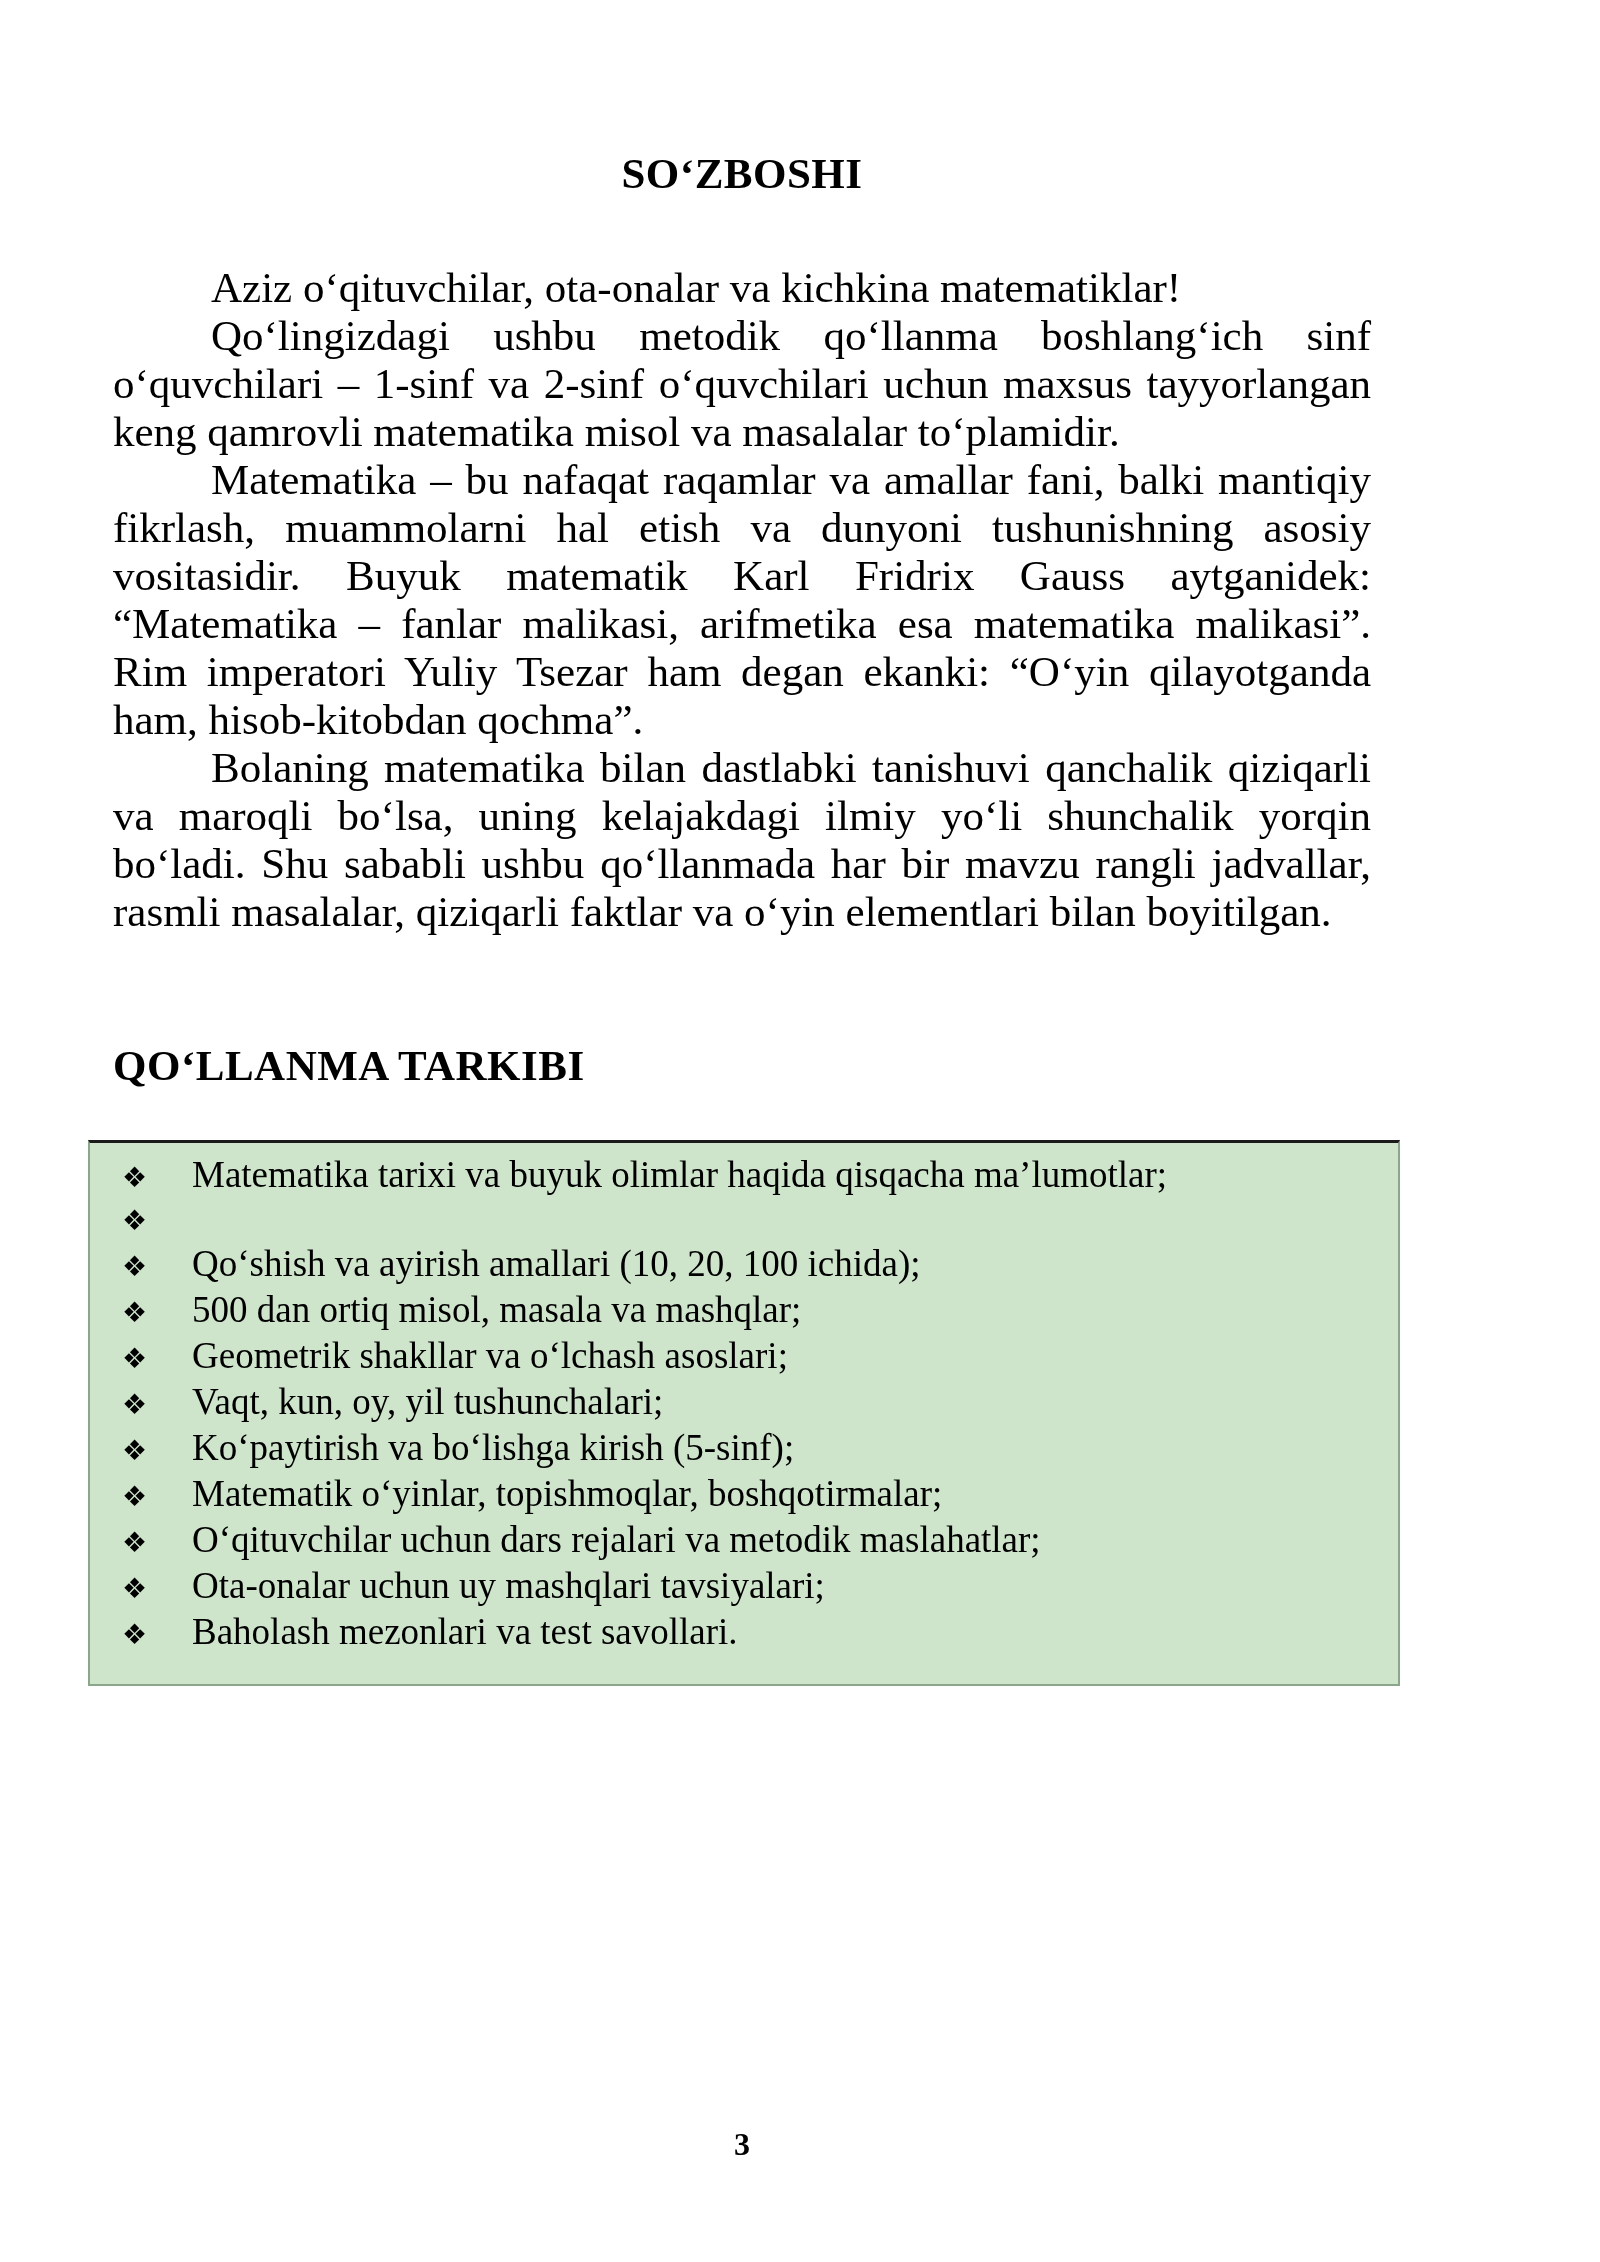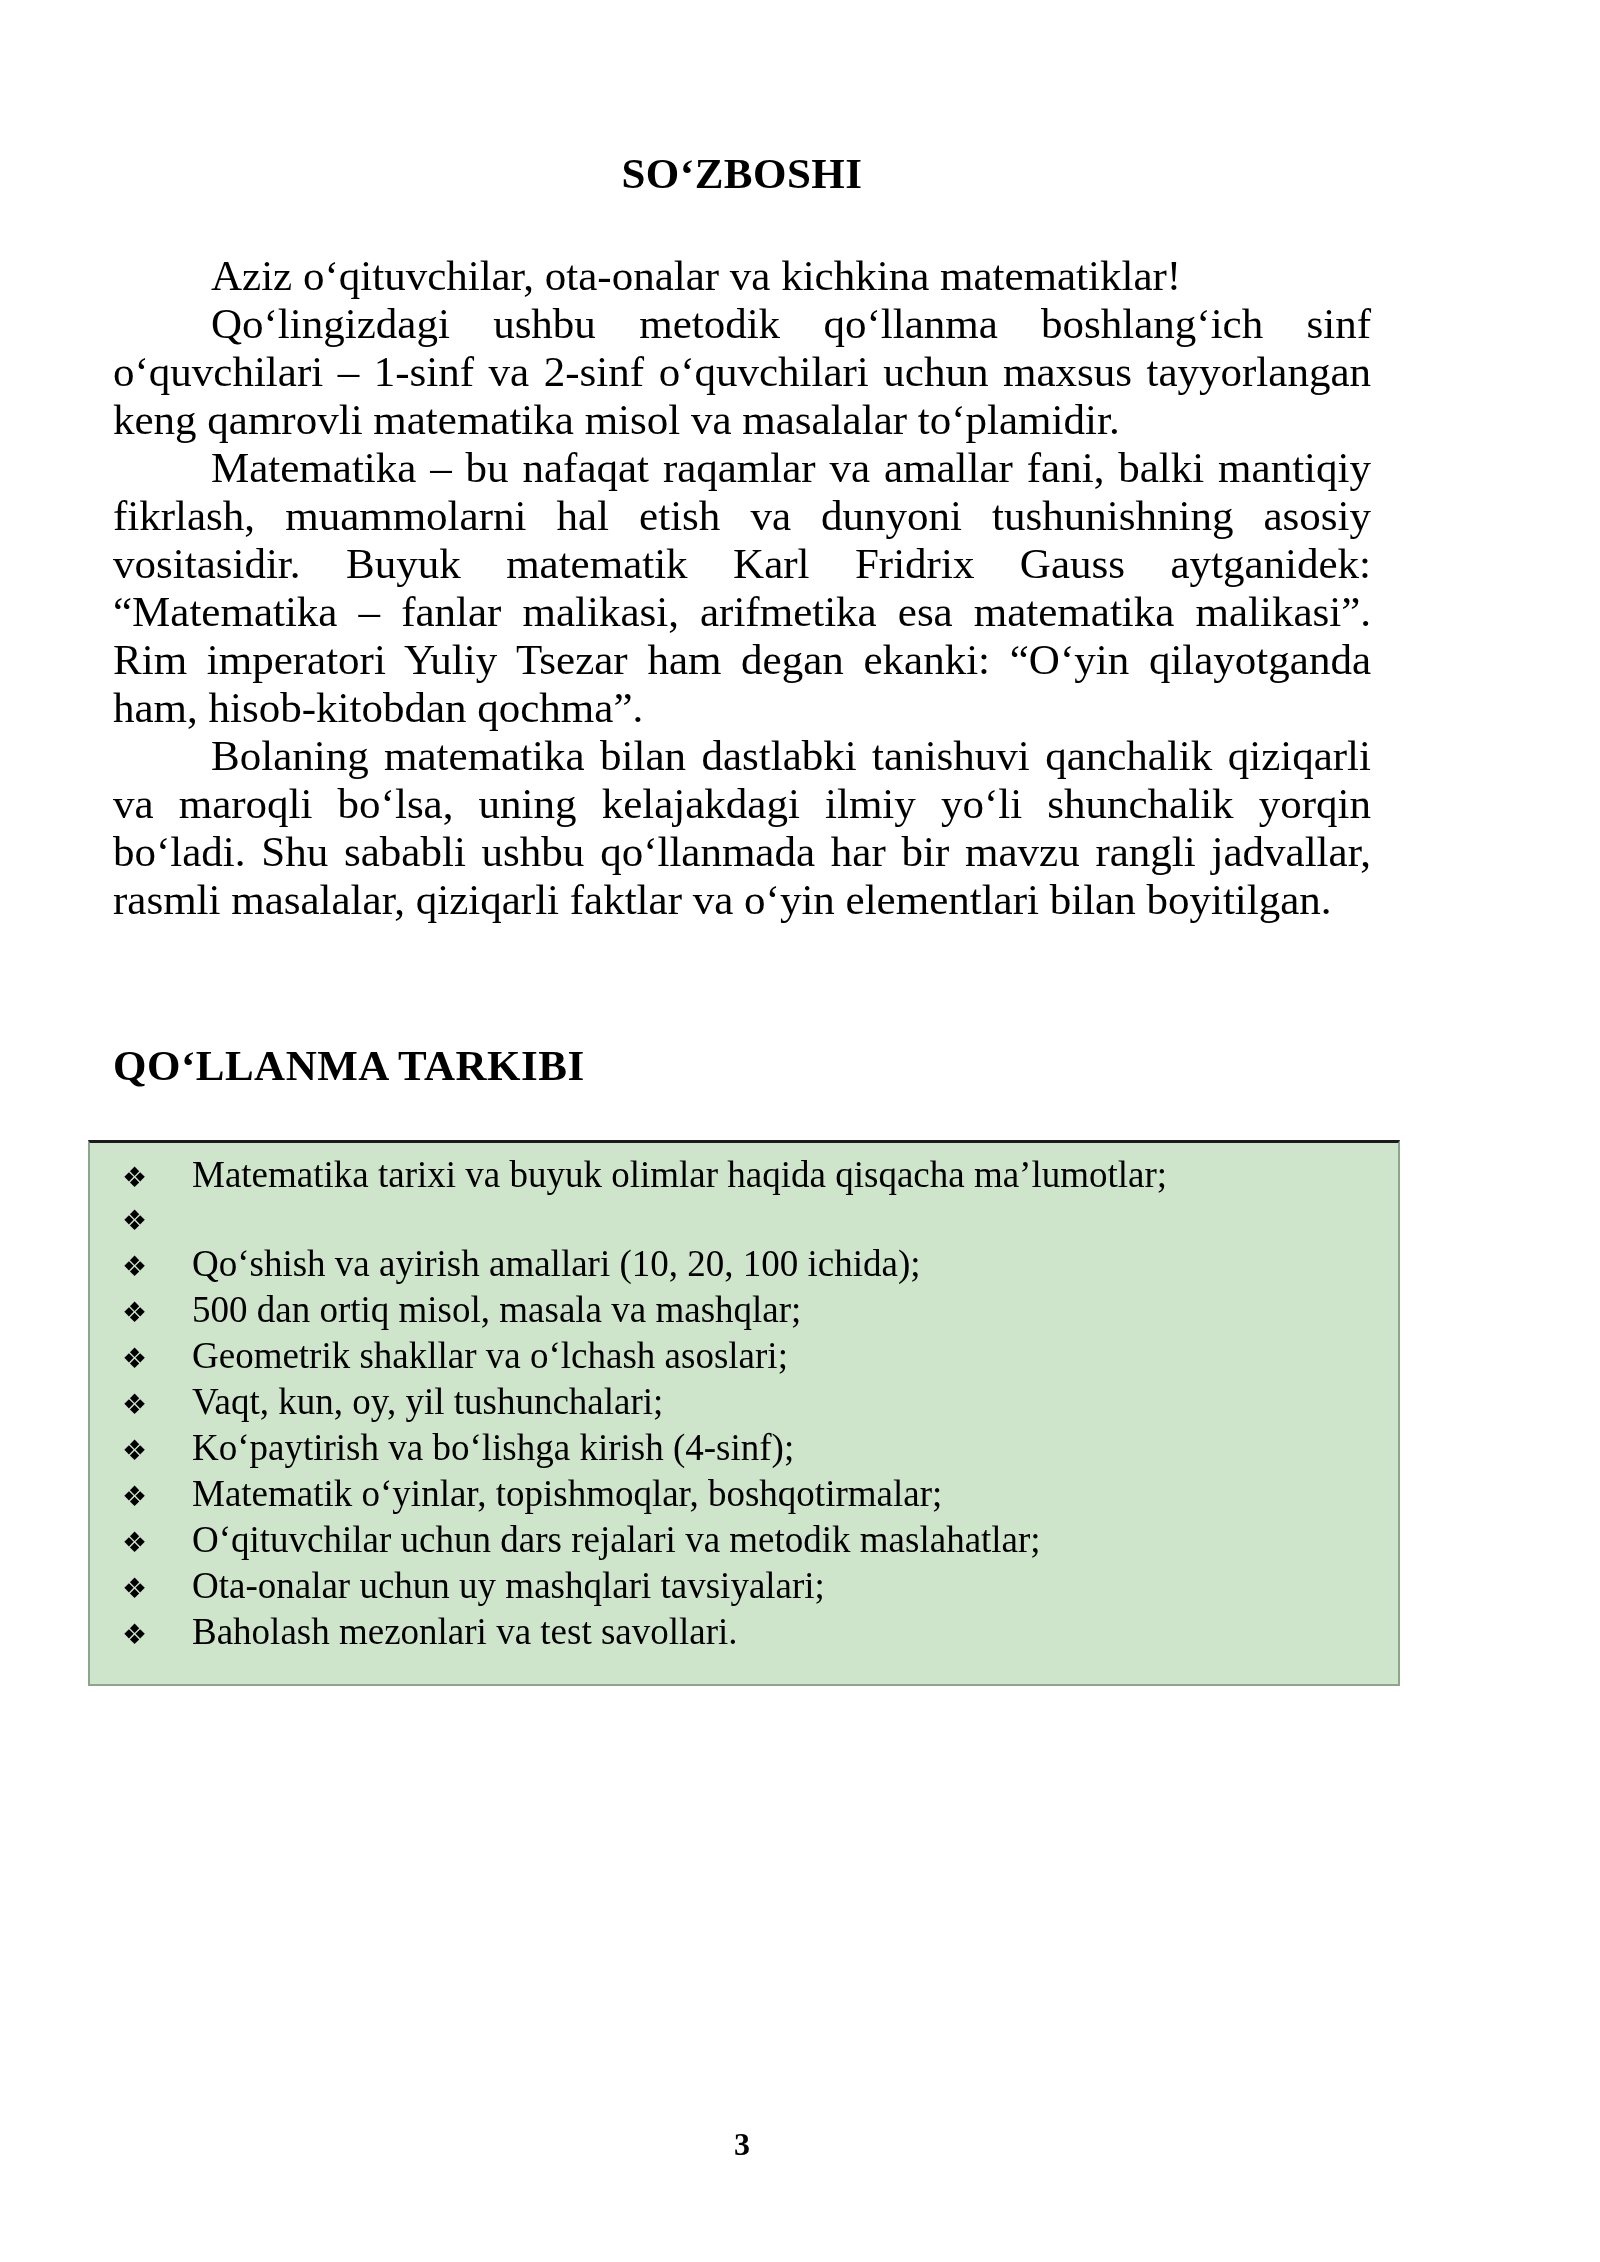--- a/index.html
+++ b/index.html
@@ -22,21 +22,21 @@
     left: 113px;
     width: 1258px;
     margin: 0;
     text-align: center;
     font-size: 43px;
     font-weight: bold;
     letter-spacing: 0.5px;
   }
   .body-text {
     position: absolute;
-    top: 252px;
+    top: 264px;
     left: 113px;
     width: 1258px;
     font-size: 43px;
     line-height: 48px;
     text-align: justify;
   }
   .para {
     margin: 0;
     text-indent: 98px;
   }
@@ -127,21 +127,21 @@
       <div class="list-item">
         <span class="bullet">❖</span>
         <span class="item-text">Geometrik shakllar va o‘lchash asoslari;</span>
       </div>
       <div class="list-item">
         <span class="bullet">❖</span>
         <span class="item-text">Vaqt, kun, oy, yil tushunchalari;</span>
       </div>
       <div class="list-item">
         <span class="bullet">❖</span>
-        <span class="item-text">Ko‘paytirish va bo‘lishga kirish (4-sinf);</span>
+        <span class="item-text">Ko‘paytirish va bo‘lishga kirish (5-sinf);</span>
       </div>
       <div class="list-item">
         <span class="bullet">❖</span>
         <span class="item-text">Matematik o‘yinlar, topishmoqlar, boshqotirmalar;</span>
       </div>
       <div class="list-item">
         <span class="bullet">❖</span>
         <span class="item-text">O‘qituvchilar uchun dars rejalari va metodik maslahatlar;</span>
       </div>
       <div class="list-item">

